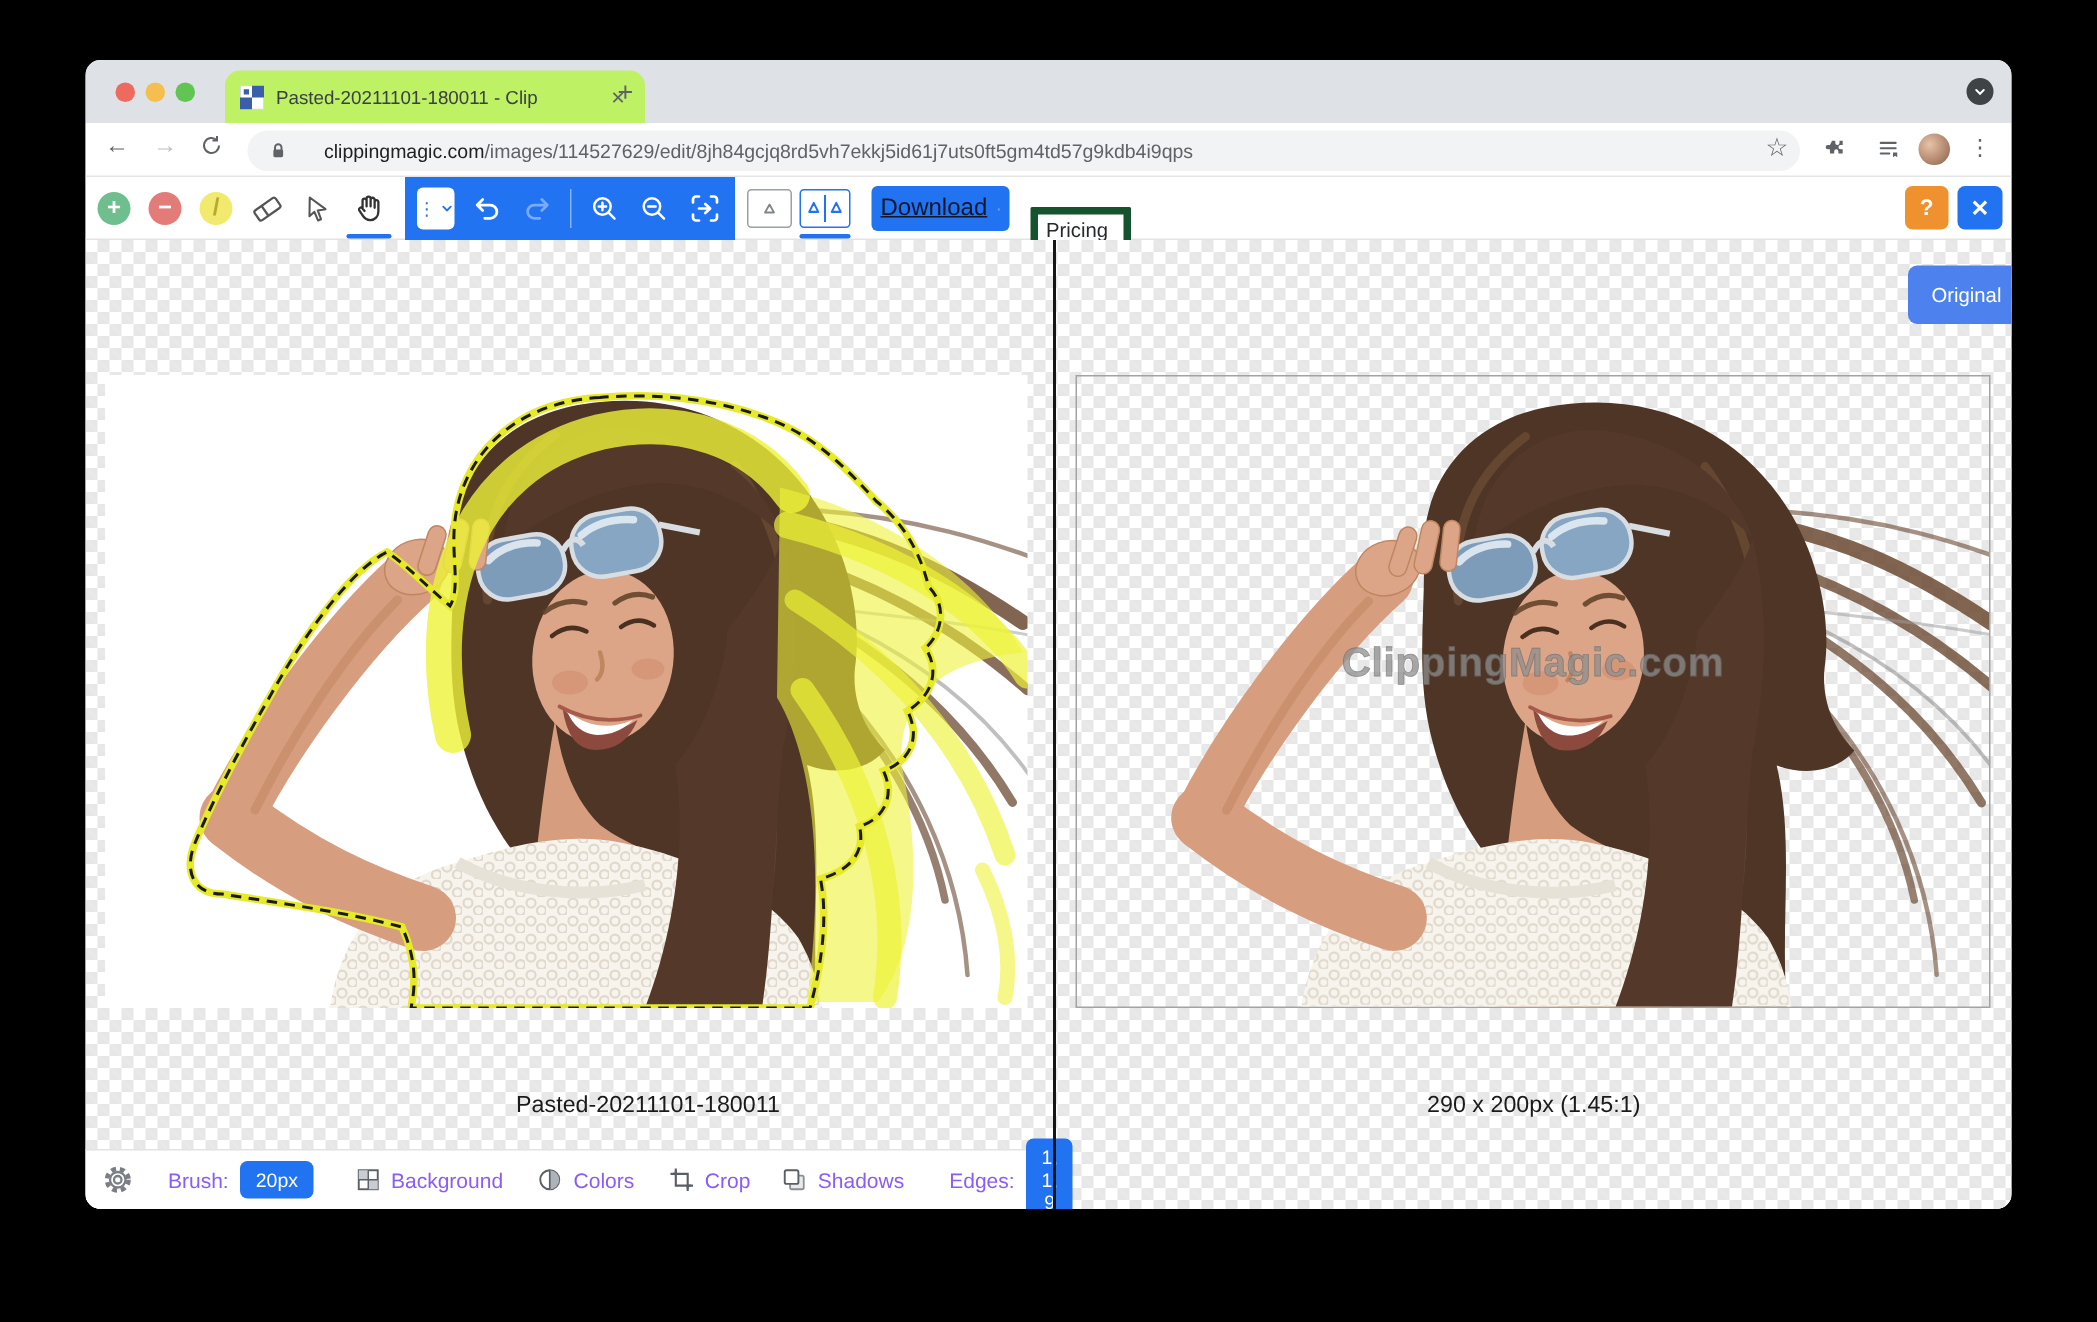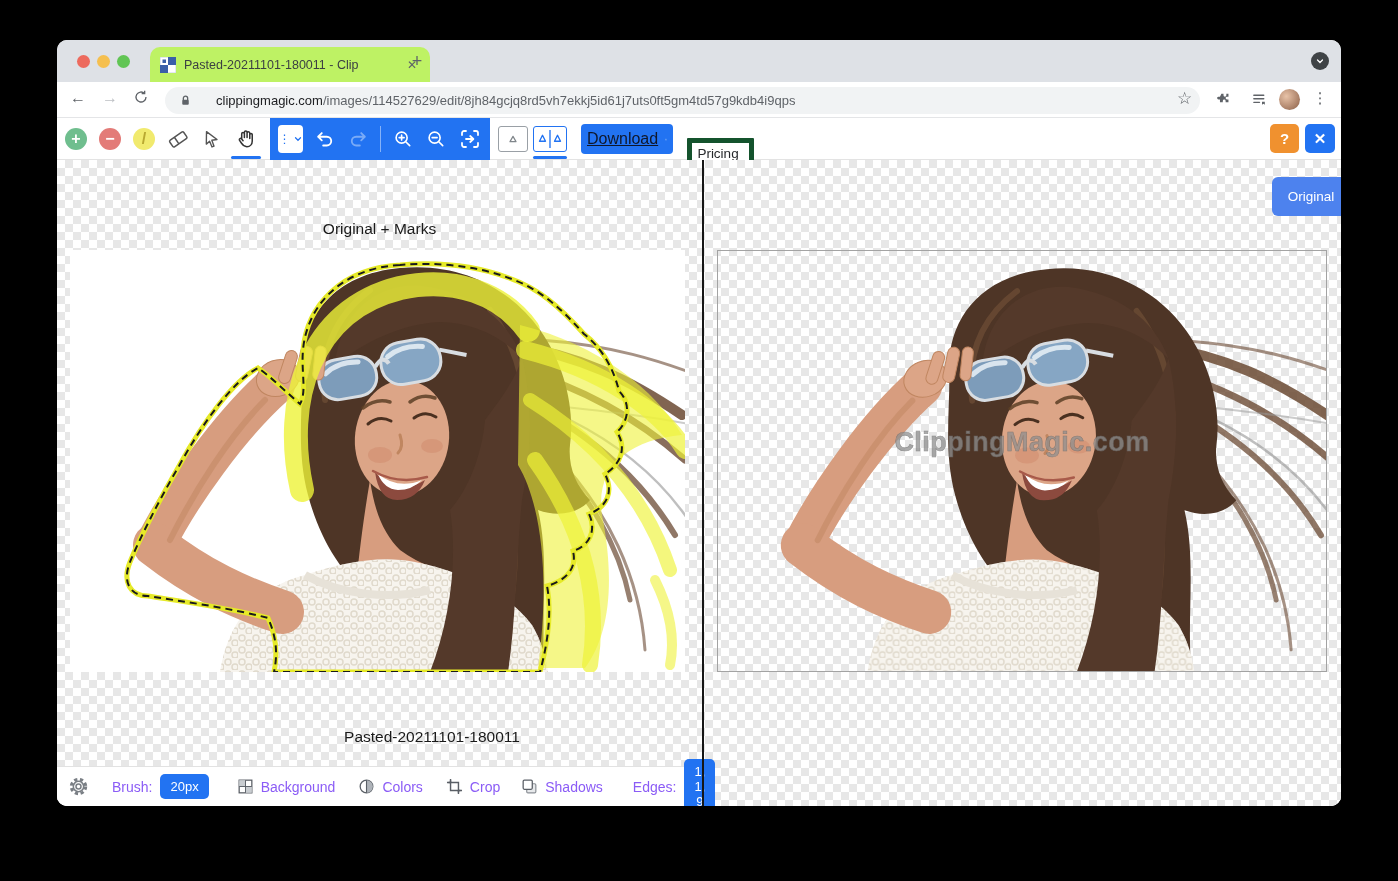--- a/index.html
+++ b/index.html
@@ -306,21 +306,20 @@
       <span>Pricing</span>
       <svg width="13" height="13" viewBox="0 0 24 24">
         <path d="M13 4.5 h6.5 V11 M19.5 4.5 l-8 8 M10 6.5 H5 a1 1 0 0 0 -1 1 V19 a1 1 0 0 0 1 1 h11.5 a1 1 0 0 0 1 -1 v-5" fill="none" stroke="#27292c" stroke-width="1.9" stroke-linecap="round"></path>
       </svg>
     </button>
     <button class="btn-help">?</button>
     <button class="btn-close">✕</button>
   </div>
 
   <div class="canvas">
-    <div class="panel-title pt-left">Original + Marks</div>
 
     <div class="photo">
       <svg width="615" height="422" viewBox="0 0 615 422">
         <use href="#woman-fig"></use>
         <g>
           <path d="M232,240 C212,150 240,60 330,38 C385,26 432,44 458,80" stroke="#eef238" stroke-width="24" fill="none" opacity=".8" stroke-linecap="round"></path>
           <path d="M450,75 C530,95 585,140 612,185 C560,190 525,215 532,265 C545,330 540,385 515,418 L468,418 C480,330 472,255 448,215 Z" fill="#eef238" opacity=".6"></path>
           <path d="M455,100 C535,120 590,160 615,200" stroke="#eef238" stroke-width="18" opacity=".7" fill="none" stroke-linecap="round"></path>
           <path d="M460,150 C540,200 580,260 600,320" stroke="#eef238" stroke-width="14" opacity=".65" fill="none" stroke-linecap="round"></path>
           <path d="M465,210 C515,280 530,350 520,415" stroke="#eef238" stroke-width="16" opacity=".7" fill="none" stroke-linecap="round"></path>
@@ -333,20 +332,21 @@
       </svg>
     </div>
     <div class="caption" style="left:0;width:750px;">Pasted-20211101-180011</div>
 
     <div class="previewbox">
       <svg width="608" height="420" viewBox="0 0 610 421">
         <use href="#woman-fig"></use>
         <text x="305" y="200" text-anchor="middle" font-size="27" font-weight="bold" fill="#8f8f8f" stroke="#6f6f6f" stroke-width=".6" opacity=".75" letter-spacing=".5">ClippingMagic.com</text>
       </svg>
     </div>
+    <div class="caption" style="left:647px;width:637px;">290 x 200px (1.45:1)</div>
 
     <button class="btn-original">Original</button>
 
     <div class="bottombar">
       <span style="margin-right:10px;">
         <svg width="23" height="23" viewBox="0 0 24 24">
           <circle cx="12" cy="12" r="7.5" fill="none" stroke="#7a7f85" stroke-width="3.2" stroke-dasharray="3.4 2.7"></circle>
           <circle cx="12" cy="12" r="5.4" fill="#fff" stroke="#7a7f85" stroke-width="1.6"></circle>
           <circle cx="12" cy="12" r="2.6" fill="none" stroke="#7a7f85" stroke-width="1.6"></circle>
         </svg>

